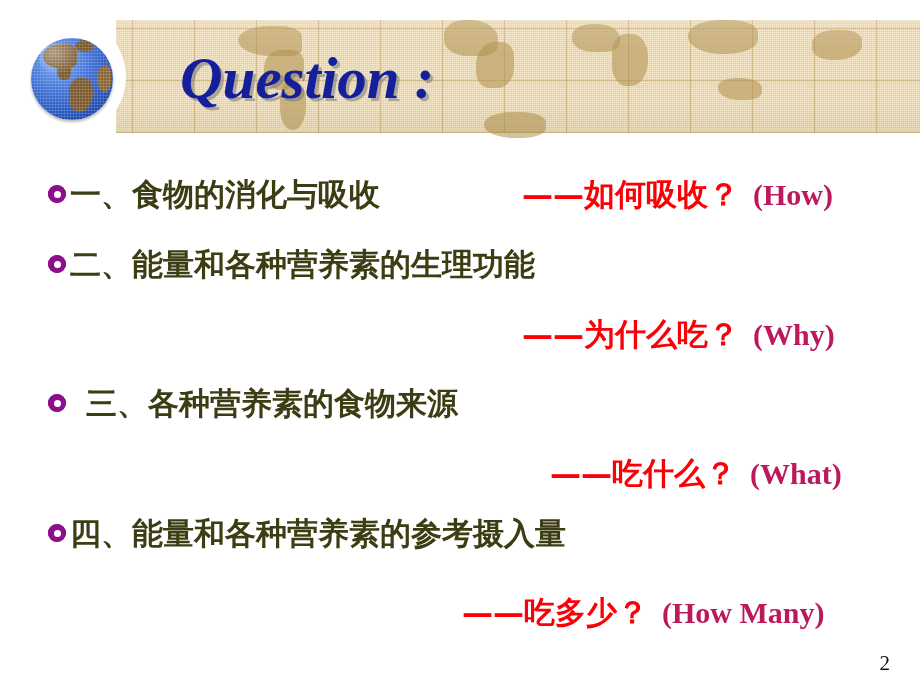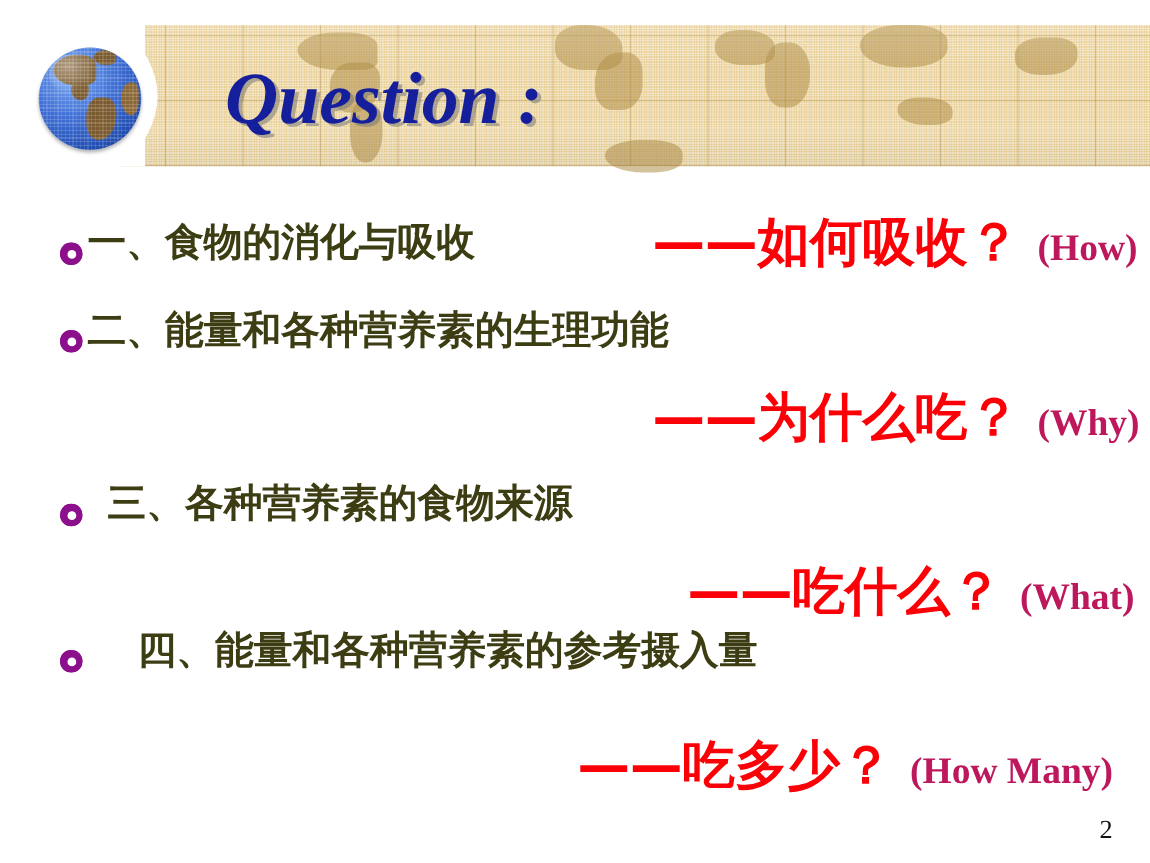--- a/index.html
+++ b/index.html
@@ -150,21 +150,21 @@
     position: absolute;
     left: 0;
     top: 113px;
     width: 920px;
   }
   .bullet-row {
     position: absolute;
     left: 48px;
     right: 36px;
     display: flex;
-    align-items: flex-end;
+    align-items: center;
   }
   .bullet-marker {
     flex: 0 0 auto;
     width: 18px;
     height: 18px;
     border-radius: 50%;
     background: #8c0f8c;
     box-shadow: inset 0 0 0 5.5px #8c0f8c;
     position: relative;
     margin-right: 4px;
@@ -191,21 +191,21 @@
     position: absolute;
     font-weight: bold;
     color: #fb0007;
     white-space: nowrap;
     display: flex;
     align-items: baseline;
   }
   .red-cn {
     font-family: "DejaVu Sans", "Liberation Sans", sans-serif;
     font-weight: bold;
-    font-size: 42px;
+    font-size: 31px;
     line-height: 36px;
     color: #fb0007;
   }
   .red-en {
     font-family: "Liberation Serif", "DejaVu Serif", serif;
     font-weight: bold;
     font-size: 30px;
     line-height: 36px;
     color: #be185d;
     margin-left: 14px;
@@ -283,21 +283,21 @@
 
   <div class="bullet-row" style="top:272px;gap:16px;">
     <span class="bullet-marker"></span>
     <span class="cn-text">三、各种营养素的食物来源</span>
   </div>
   <div class="red-line" style="top:342px;left:550px;justify-content:space-between;">
     <span class="red-cn">——吃什么？</span>
     <span class="red-en">(What)</span>
   </div>
 
-  <div class="bullet-row" style="top:389px;gap:40px;">
+  <div class="bullet-row" style="top:402px;">
     <span class="bullet-marker"></span>
     <span class="cn-text">四、能量和各种营养素的参考摄入量</span>
   </div>
   <div class="red-line" style="top:481px;left:462px;">
     <span class="red-cn">——吃多少？</span>
     <span class="red-en">(How Many)</span>
   </div>
 
 </div>
 

